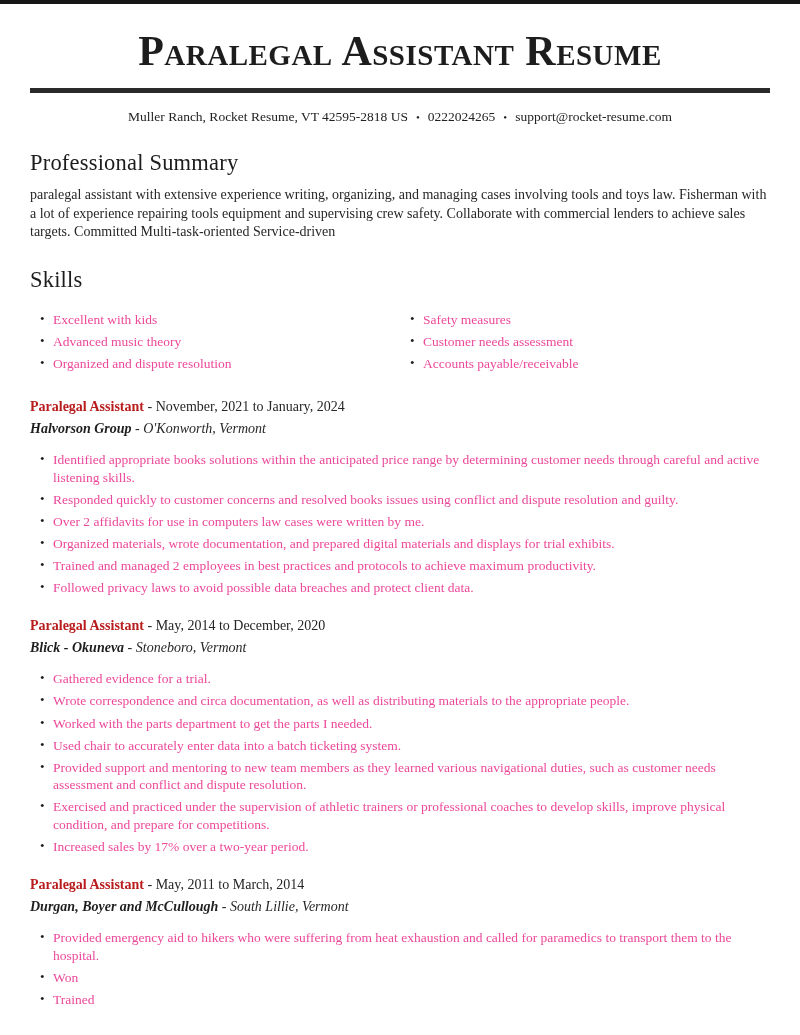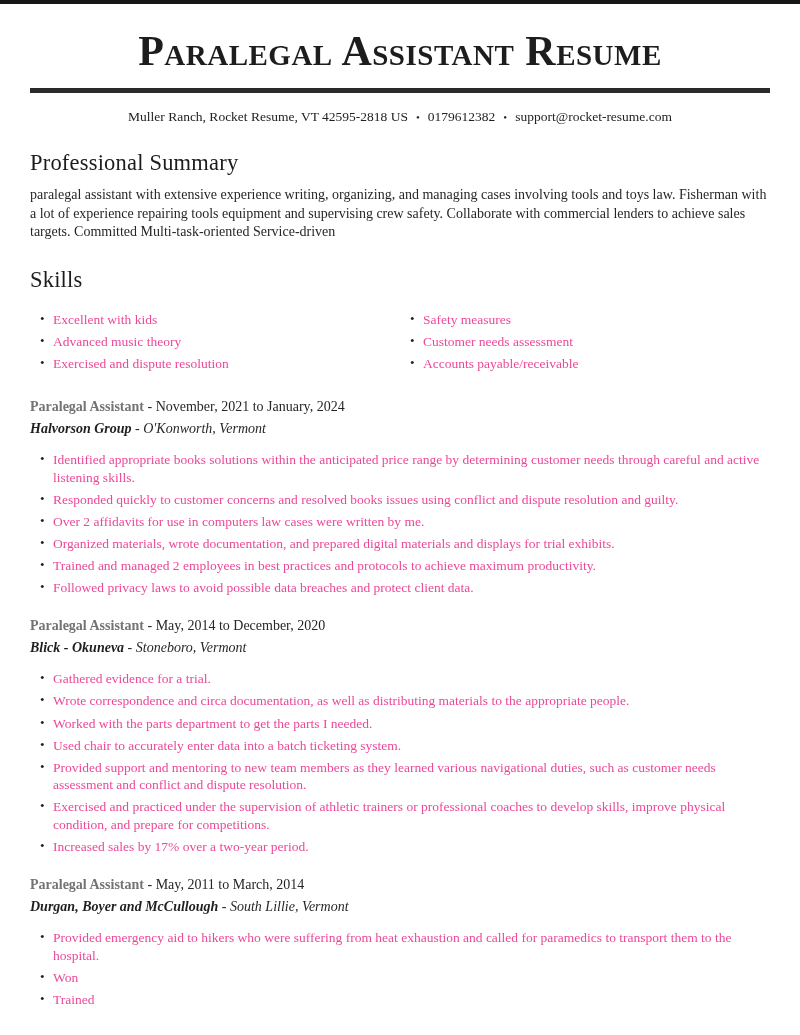--- a/index.html
+++ b/index.html
@@ -71,49 +71,49 @@
     font-size: 13px;
     color: #1c1c1c;
   }
 
   .skills-cols { display: flex; }
   .skills-cols ul { flex: 1 1 50%; margin-top: 8px; }
 
   .job { margin-top: 22px; }
   .job:first-of-type { margin-top: 13px; }
   .job-line1 { font-size: 14px; margin: 0 0 6px 0; color: #262626; }
-  .job-line1 .job-title { font-weight: bold; color: #737373; }
+  .job-line1 .job-title { font-weight: bold; color: #b91c1c; }
   .job-line2 { font-size: 14px; font-style: italic; margin: 0; color: #262626; }
   .job-line2 .company { font-weight: bold; color: #1e1e1e; }
   .job ul { margin-top: 14px; }
 </style>
 </head>
 <body>
 
 <div class="topbar"></div>
 
 <div class="content">
 
   <h1 class="title">Paralegal Assistant Resume</h1>
 
   <div class="rule"></div>
 
   <div class="contact">
-    <span>Muller Ranch, Rocket Resume, VT 42595-2818 US</span><span class="sep">•</span><span>0179612382</span><span class="sep">•</span><span>support@rocket-resume.com</span>
+    <span>Muller Ranch, Rocket Resume, VT 42595-2818 US</span><span class="sep">•</span><span>0222024265</span><span class="sep">•</span><span>support@rocket-resume.com</span>
   </div>
 
   <h2>Professional Summary</h2>
   <p class="summary-text">paralegal assistant with extensive experience writing, organizing, and managing cases involving tools and toys law. Fisherman with a lot of experience repairing tools equipment and supervising crew safety. Collaborate with commercial lenders to achieve sales targets. Committed Multi-task-oriented Service-driven</p>
 
   <h2>Skills</h2>
   <div class="skills-cols">
     <ul>
       <li>Excellent with kids</li>
       <li>Advanced music theory</li>
-      <li>Exercised and dispute resolution</li>
+      <li>Organized and dispute resolution</li>
     </ul>
     <ul>
       <li>Safety measures</li>
       <li>Customer needs assessment</li>
       <li>Accounts payable/receivable</li>
     </ul>
   </div>
 
 
   <div class="job">

